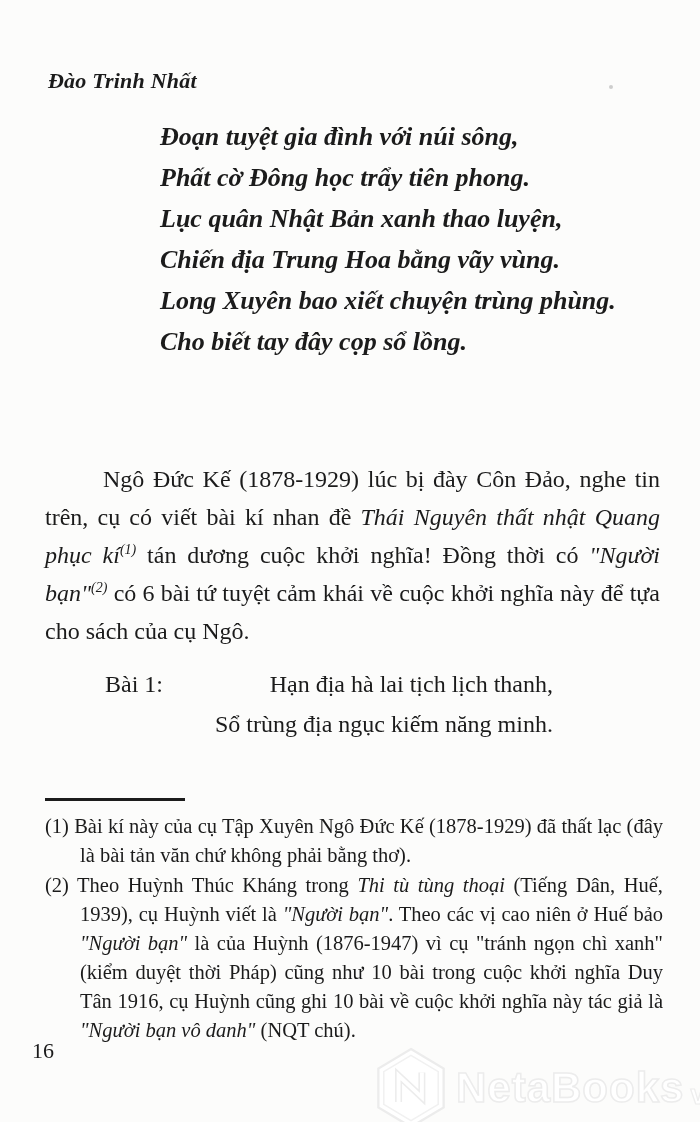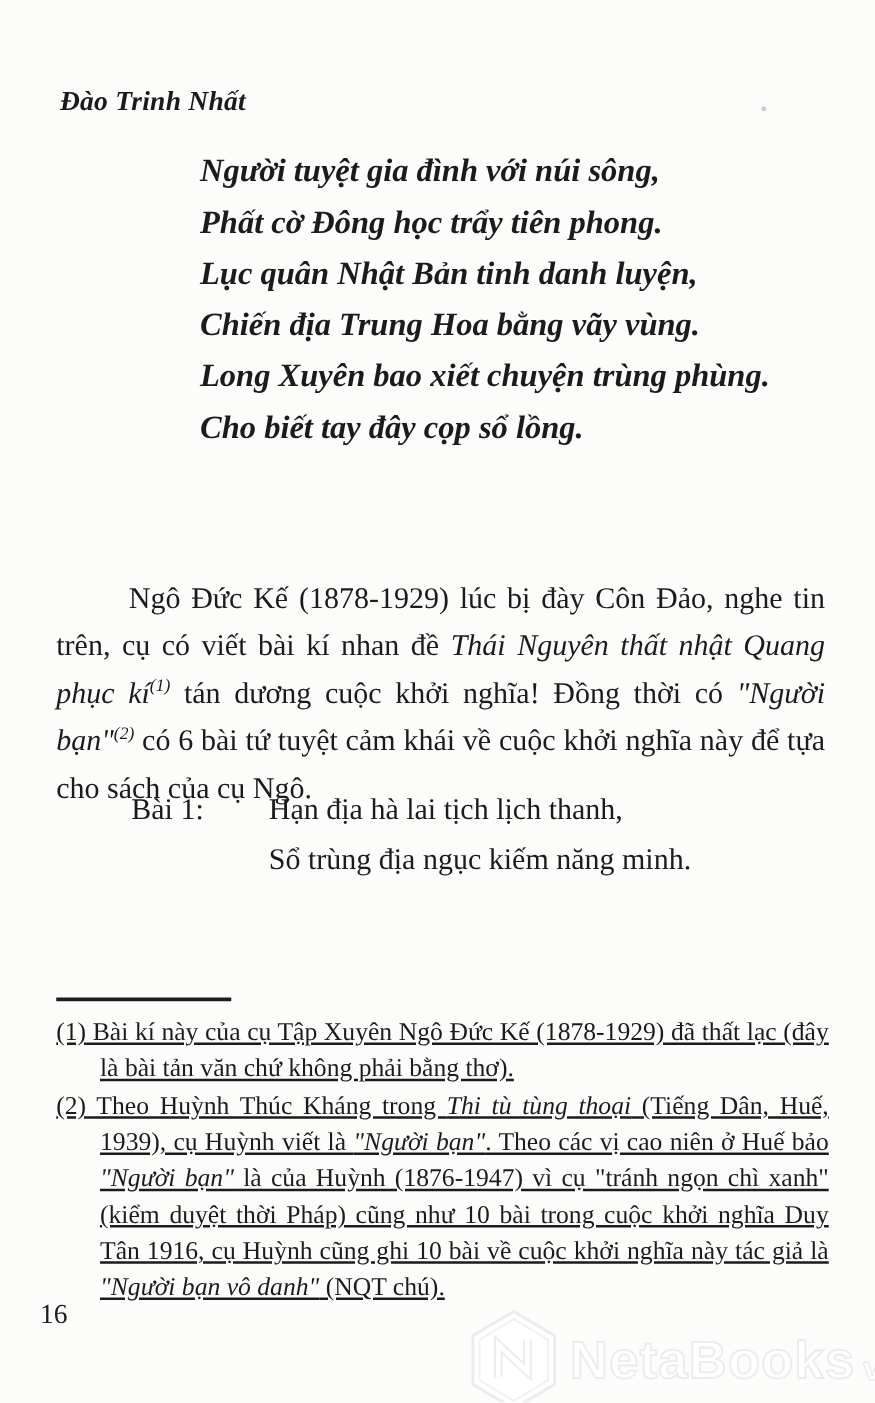--- a/index.html
+++ b/index.html
@@ -32,37 +32,36 @@
     text-align: justify;
     text-indent: 58px;
   }
   .paragraph .it, .fn .it { font-style: italic; }
   .sup {
     font-size: 14px; font-style: italic;
     vertical-align: super; line-height: 0;
   }
 
   .bai-block {
-    position: absolute; left: 105px; top: 628px;
+    position: absolute; left: 105px; top: 664px;
     display: flex; align-items: flex-start;
     font-size: 24px; line-height: 40px;
   }
   .bai-label { width: 110px; flex: 0 0 auto; }
-  .bai-verse { margin-left: 0; }
+  .bai-verse { margin-left: 0; text-align: right; }
 
   .fn-separator {
     position: absolute; left: 45px; top: 798px;
     width: 140px; height: 3px; background: #1c1c1c;
   }
 
   .footnotes {
     position: absolute; left: 45px; top: 812px; width: 618px;
     font-size: 20.5px; line-height: 29px;
     text-align: justify;
-    text-decoration: underline;
   }
   .fn { padding-left: 35px; text-indent: -35px; margin: 0 0 1px 0; }
   .fn-marker { display: inline; }
 
   .page-number {
     position: absolute; left: 32px; top: 1038px;
     font-size: 22px;
   }
 
   .scan-speck {
@@ -97,23 +96,23 @@
 </head>
 <body>
 
 <div class="page">
 
   <div class="header-author">Đào Trinh Nhất</div>
 
   <div class="scan-speck"></div>
 
   <div class="poem">
-    <div class="poem-line">Người tuyệt gia đình với núi sông,</div>
+    <div class="poem-line">Đoạn tuyệt gia đình với núi sông,</div>
     <div class="poem-line">Phất cờ Đông học trẩy tiên phong.</div>
-    <div class="poem-line">Lục quân Nhật Bản tinh danh luyện,</div>
+    <div class="poem-line">Lục quân Nhật Bản xanh thao luyện,</div>
     <div class="poem-line">Chiến địa Trung Hoa bằng vãy vùng.</div>
     <div class="poem-line">Long Xuyên bao xiết chuyện trùng phùng.</div>
     <div class="poem-line">Cho biết tay đây cọp sổ lồng.</div>
   </div>
 
   <p class="paragraph"><span>Ngô Đức Kế (1878-1929) lúc bị đày Côn Đảo, nghe tin trên, cụ có viết bài kí nhan đề </span><span class="it">Thái Nguyên thất nhật Quang phục kí</span><span class="sup">(1)</span><span> tán dương cuộc khởi nghĩa! Đồng thời có </span><span class="it">"Người bạn"</span><span class="sup">(2)</span><span> có 6 bài tứ tuyệt cảm khái về cuộc khởi nghĩa này để tựa cho sách của cụ Ngô.</span></p>
 
   <div class="bai-block">
     <div class="bai-label">Bài 1:</div>
     <div class="bai-verse">

